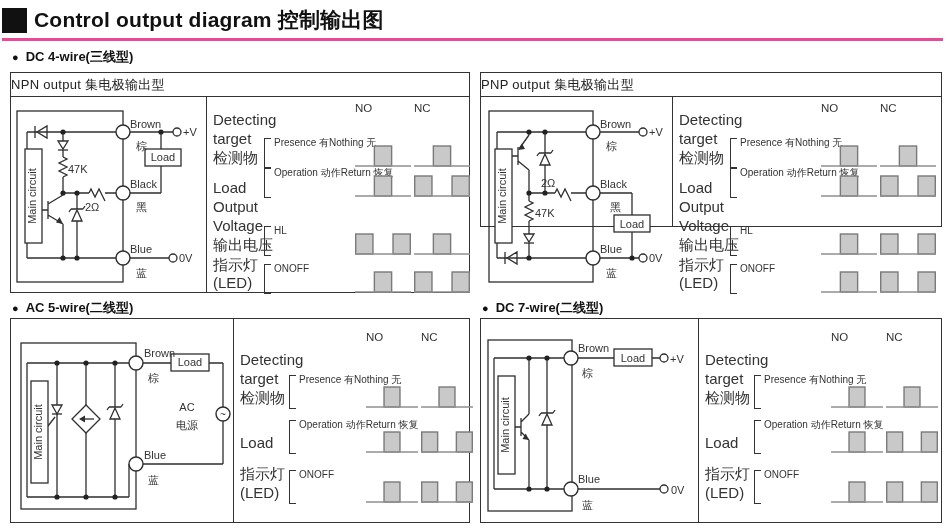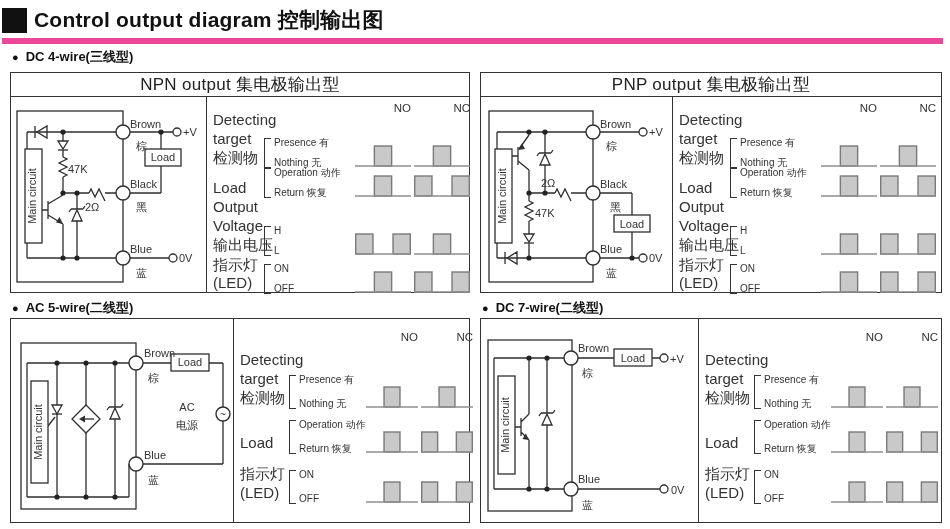--- a/index.html
+++ b/index.html
@@ -1,49 +1,49 @@
 <!DOCTYPE html>
 <html><head>
 <meta charset="utf-8">
 <style>
   html,body{margin:0;padding:0;background:#fff;}
   .page{position:relative;width:950px;height:529px;background:#fff;overflow:hidden;
         font-family:"Liberation Sans",sans-serif;color:#222;}
   
-  .header{position:absolute;left:2px;top:6px;width:941px;border-bottom:6px solid #ec4899;
+  .header{position:absolute;left:2px;top:6px;width:941px;border-bottom:3px solid #ec4899;
           padding-bottom:4px;display:flex;align-items:center;gap:7px;}
   .title-square{width:25px;height:25px;background:#111;flex:0 0 auto;}
   .page-title{margin:0;font-size:21px;font-weight:bold;letter-spacing:.2px;color:#111;}
   
   .sec{position:absolute;display:flex;align-items:center;gap:7px;font-weight:bold;
        font-size:13px;color:#111;white-space:nowrap;}
   .sec .dot{font-size:11px;line-height:1;}
   
   .panel{position:absolute;border:1.7px solid #333;box-sizing:border-box;background:#fff;}
-  .panel-head{height:23px;line-height:23px;text-align:center;font-size:17px;
+  .panel-head{height:23px;line-height:23px;font-size:13px;
               letter-spacing:.3px;border-bottom:1.5px solid #333;color:#222;}
   .panel-body{display:flex;height:100%;}
   .panel.has-head .panel-body{height:calc(100% - 24.5px);}
   .circuit-cell{border-right:1.5px solid #333;flex:0 0 auto;}
   .circuit-cell svg{display:block;}
   .c-npn{width:195px}.c-pnp{width:191px}.c-ac{width:222px}.c-dc{width:217px}
   .timing-cell{flex:1 1 auto;min-width:0;}
   
   .timing{display:flex;flex-direction:column;justify-content:space-between;height:100%;
           box-sizing:border-box;padding:5px 2px 12px 6px;}
   .t-top{--c1:48px;--c2:88px;--c3:56px;--gh:30px;}
   .t-bot{--c1:46px;--c2:74px;--c3:52px;--gh:34px;padding-top:12px;padding-bottom:18px;}
   .trow{display:grid;grid-template-columns:var(--c1) var(--c2) var(--c3) var(--c3);
         column-gap:3px;align-items:end;}
   .trow.thead{align-items:start;margin-bottom:-3px;}
-  .colh{font-size:11.5px;text-align:right;color:#333;}
+  .colh{font-size:11.5px;text-align:left;color:#333;}
   .tlabel{font-size:15px;line-height:1.25;color:#333;white-space:nowrap;padding-bottom:1px;}
   .bracket{display:flex;gap:3px;align-items:stretch;}
   .bglyph{width:6px;border:1.4px solid #333;border-right:0;flex:0 0 auto;}
-  .blabels{display:flex;flex-direction:column;justify-content:space-between;
+  .blabels{display:flex;flex-direction:row;justify-content:space-between;
            font-size:10px;line-height:1;white-space:nowrap;height:var(--gh);color:#333;}
   .wcell svg{display:block;}
   
   text{font-family:"Liberation Sans",sans-serif;font-size:11px;fill:#333;}
   .t-zh{font-size:11px;}
 </style>
 </head>
 <body>
 
 <div class="page">
@@ -231,21 +231,21 @@
                   <rect x="38.03333333333334" y="8" width="17.26666666666667" height="20" fill="#c9c9c9" stroke="#7a7a7a" stroke-width="1.4"></rect>
                   <line x1="0" y1="28" x2="56" y2="28" stroke="#8f8f8f" stroke-width="1.6"></line>
                 </svg>
               </div>
             </div>
           </div>
       </div>
     </div>
   </div>
 
-  <div class="panel has-head" style="left:480px;top:72px;width:462px;height:221px;">
+  <div class="panel has-head" style="left:480px;top:72px;width:462px;height:155px;">
     <div class="panel-head">PNP output 集电极输出型</div>
     <div class="panel-body">
       <div class="circuit-cell c-pnp">
         <svg width="191" height="195" viewBox="0 0 191 195">
           <g stroke="#2e2e2e" stroke-width="1.3" fill="none">
             <rect x="8" y="14" width="104" height="171"></rect>
             <path d="M16,35 V161"></path>
             <path d="M16,35 H105"></path>
             <path d="M48,35 V38 M48,38 L38,52"></path>
             <path d="M37,50 V68 M31,59 H37 M37,64 L48,73 M48,73 V96"></path>

